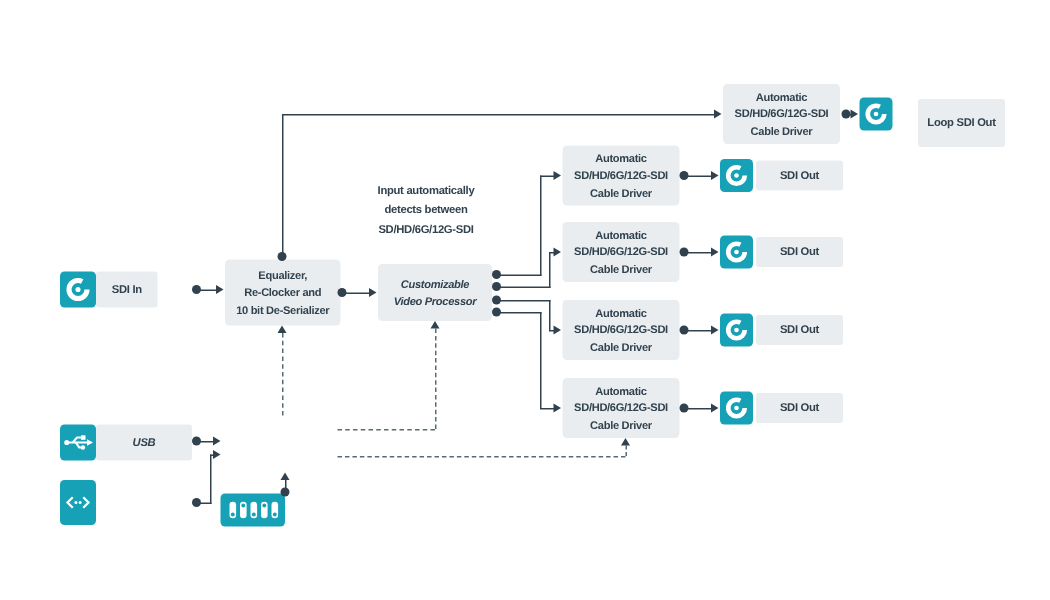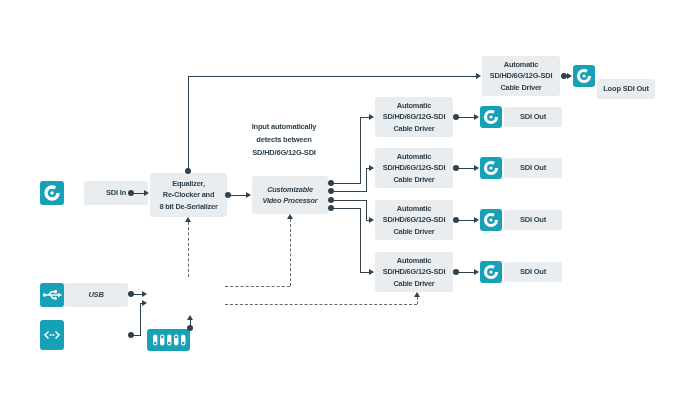--- a/index.html
+++ b/index.html
@@ -32,21 +32,21 @@
 <body>
 
 <div id="stage">
 
   <div class="icon" style="left:40px;top:181px;width:24px;height:24px;">
     <svg width="24" height="24" viewBox="0 0 24 24">
       <circle cx="12" cy="12" r="6" fill="none" stroke="#fff" stroke-width="3.4" stroke-dasharray="31 6.7"></circle>
       <circle cx="12" cy="12" r="1.7" fill="#fff"></circle>
     </svg>
   </div>
-  <div class="iolabel" style="left:64px;top:181px;width:64px;height:24px;margin-left:20px;">SDI In</div>
+  <div class="iolabel" style="left:64px;top:181px;width:41px;height:24px;">SDI In</div>
 
   <div class="icon" style="left:40px;top:283px;width:24px;height:24px;">
     <svg width="24" height="24" viewBox="0 0 24 24">
       <path d="M4.5 12h14" stroke="#fff" stroke-width="1.4" fill="none"></path>
       <path d="M8.5 12l2.8-3.3h3" stroke="#fff" stroke-width="1.4" fill="none"></path>
       <path d="M10.5 12l2.3 3.3h2" stroke="#fff" stroke-width="1.4" fill="none"></path>
       <circle cx="4.5" cy="12" r="1.7" fill="#fff"></circle>
       <rect x="14" y="7.2" width="3" height="3" fill="#fff"></rect>
       <circle cx="15.3" cy="15.3" r="1.5" fill="#fff"></circle>
       <polygon points="18,9.8 22,12 18,14.2" fill="#fff"></polygon>
@@ -73,21 +73,21 @@
         <circle cx="22.2" cy="14" r="1.3" fill="#17a1b6"></circle>
       <rect x="27" y="5.5" width="4.4" height="11" rx="2.2" fill="#fff"></rect>
         <circle cx="29.2" cy="8" r="1.3" fill="#17a1b6"></circle>
       <rect x="34" y="5.5" width="4.4" height="11" rx="2.2" fill="#fff"></rect>
         <circle cx="36.2" cy="14" r="1.3" fill="#17a1b6"></circle>
     </svg>
   </div>
 
   <div class="box" style="left:150px;top:173px;width:77px;height:44px;">Equalizer,
 Re-Clocker and
-8 bit De-Serializer</div>
+10 bit De-Serializer</div>
   <div class="box" style="left:252px;top:176px;width:76px;height:38px;font-style:italic;">Customizable
 Video Processor</div>
 
   <div class="ann" style="left:230px;top:120px;width:108px;text-align:center;">Input automatically
 detects between
 SD/HD/6G/12G-SDI</div>
 
   <div class="box" style="left:482px;top:56px;width:78px;height:40px;">Automatic
 SD/HD/6G/12G-SDI
 Cable Driver</div>
@@ -103,21 +103,21 @@
   <div class="box" style="left:375px;top:252px;width:78px;height:40px;">Automatic
 SD/HD/6G/12G-SDI
 Cable Driver</div>
 
   <div class="icon" style="left:573px;top:65px;width:22px;height:22px;">
     <svg width="22" height="22" viewBox="0 0 24 24">
       <circle cx="12" cy="12" r="6" fill="none" stroke="#fff" stroke-width="3.4" stroke-dasharray="31 6.7"></circle>
       <circle cx="12" cy="12" r="1.7" fill="#fff"></circle>
     </svg>
   </div>
-  <div class="iolabel" style="left:597px;top:66px;width:58px;height:20px;margin-top:13px;">Loop SDI Out</div>
+  <div class="iolabel" style="left:612px;top:66px;width:58px;height:32px;">Loop SDI Out</div>
 
   <div class="icon" style="left:480px;top:106px;width:22px;height:22px;">
     <svg width="22" height="22" viewBox="0 0 24 24">
       <circle cx="12" cy="12" r="6" fill="none" stroke="#fff" stroke-width="3.4" stroke-dasharray="31 6.7"></circle>
       <circle cx="12" cy="12" r="1.7" fill="#fff"></circle>
     </svg>
   </div>
   <div class="iolabel" style="left:504px;top:107px;width:58px;height:20px;">SDI Out</div>
 
   <div class="icon" style="left:480px;top:157px;width:22px;height:22px;">

